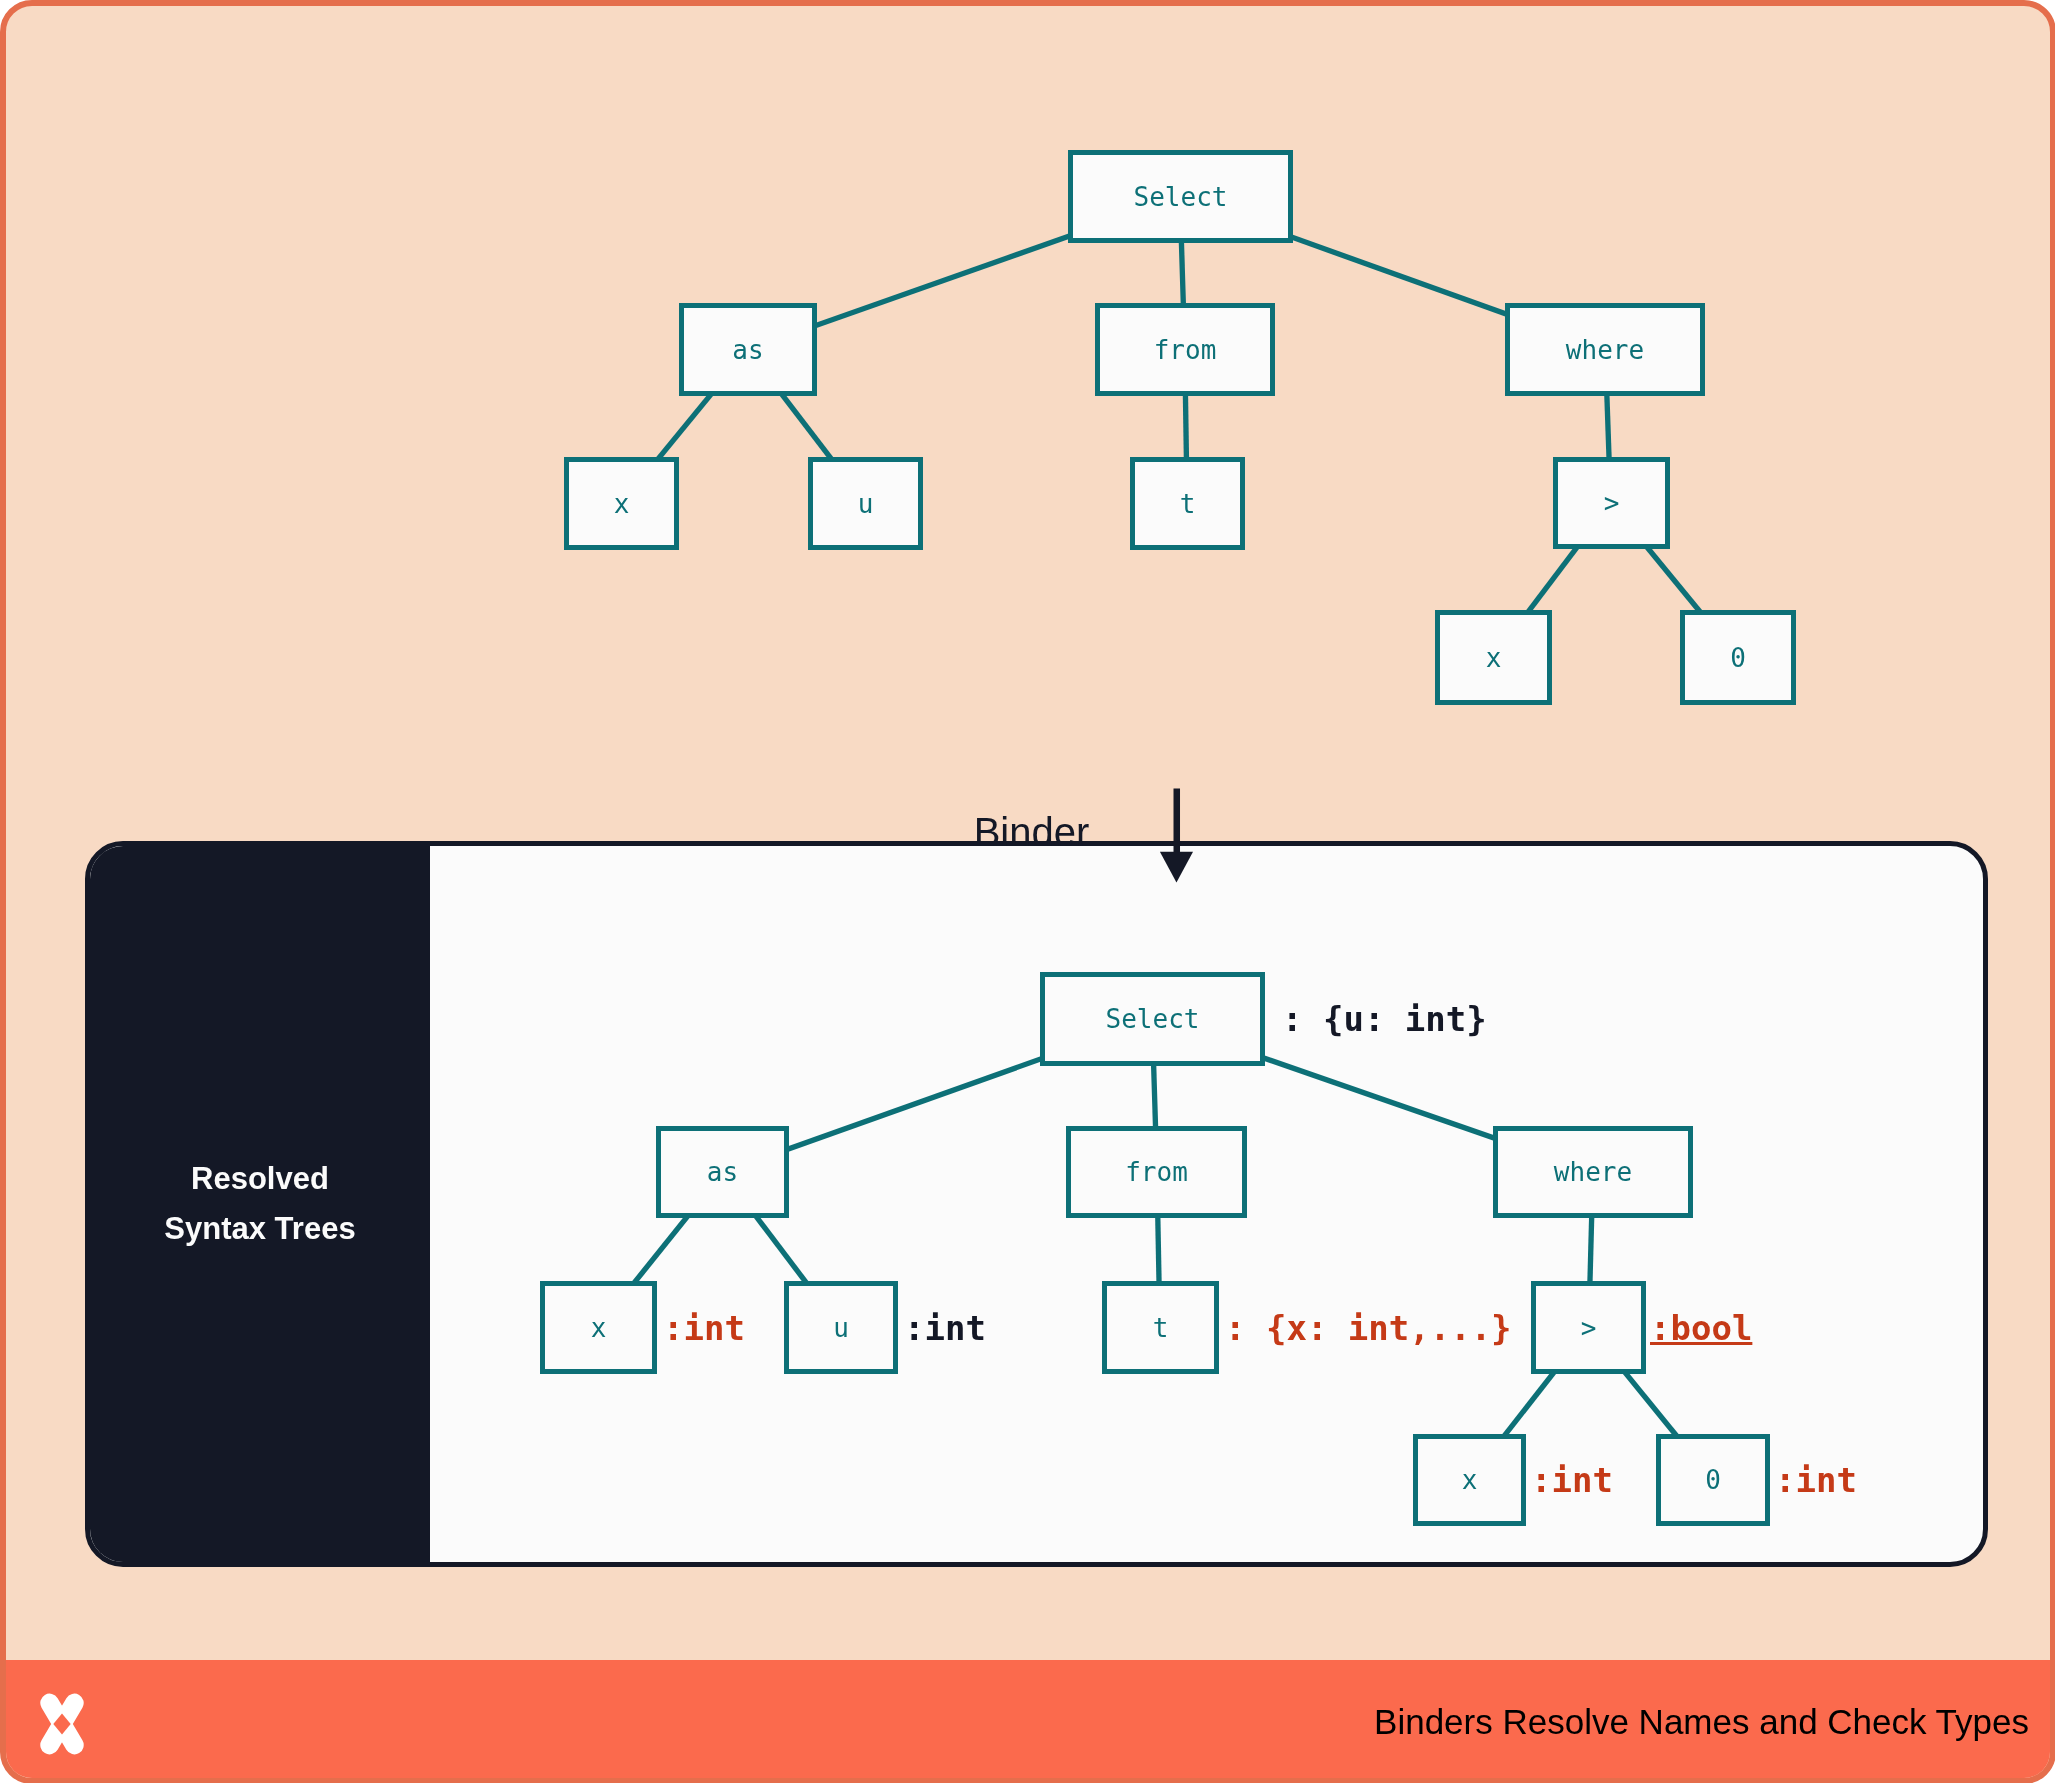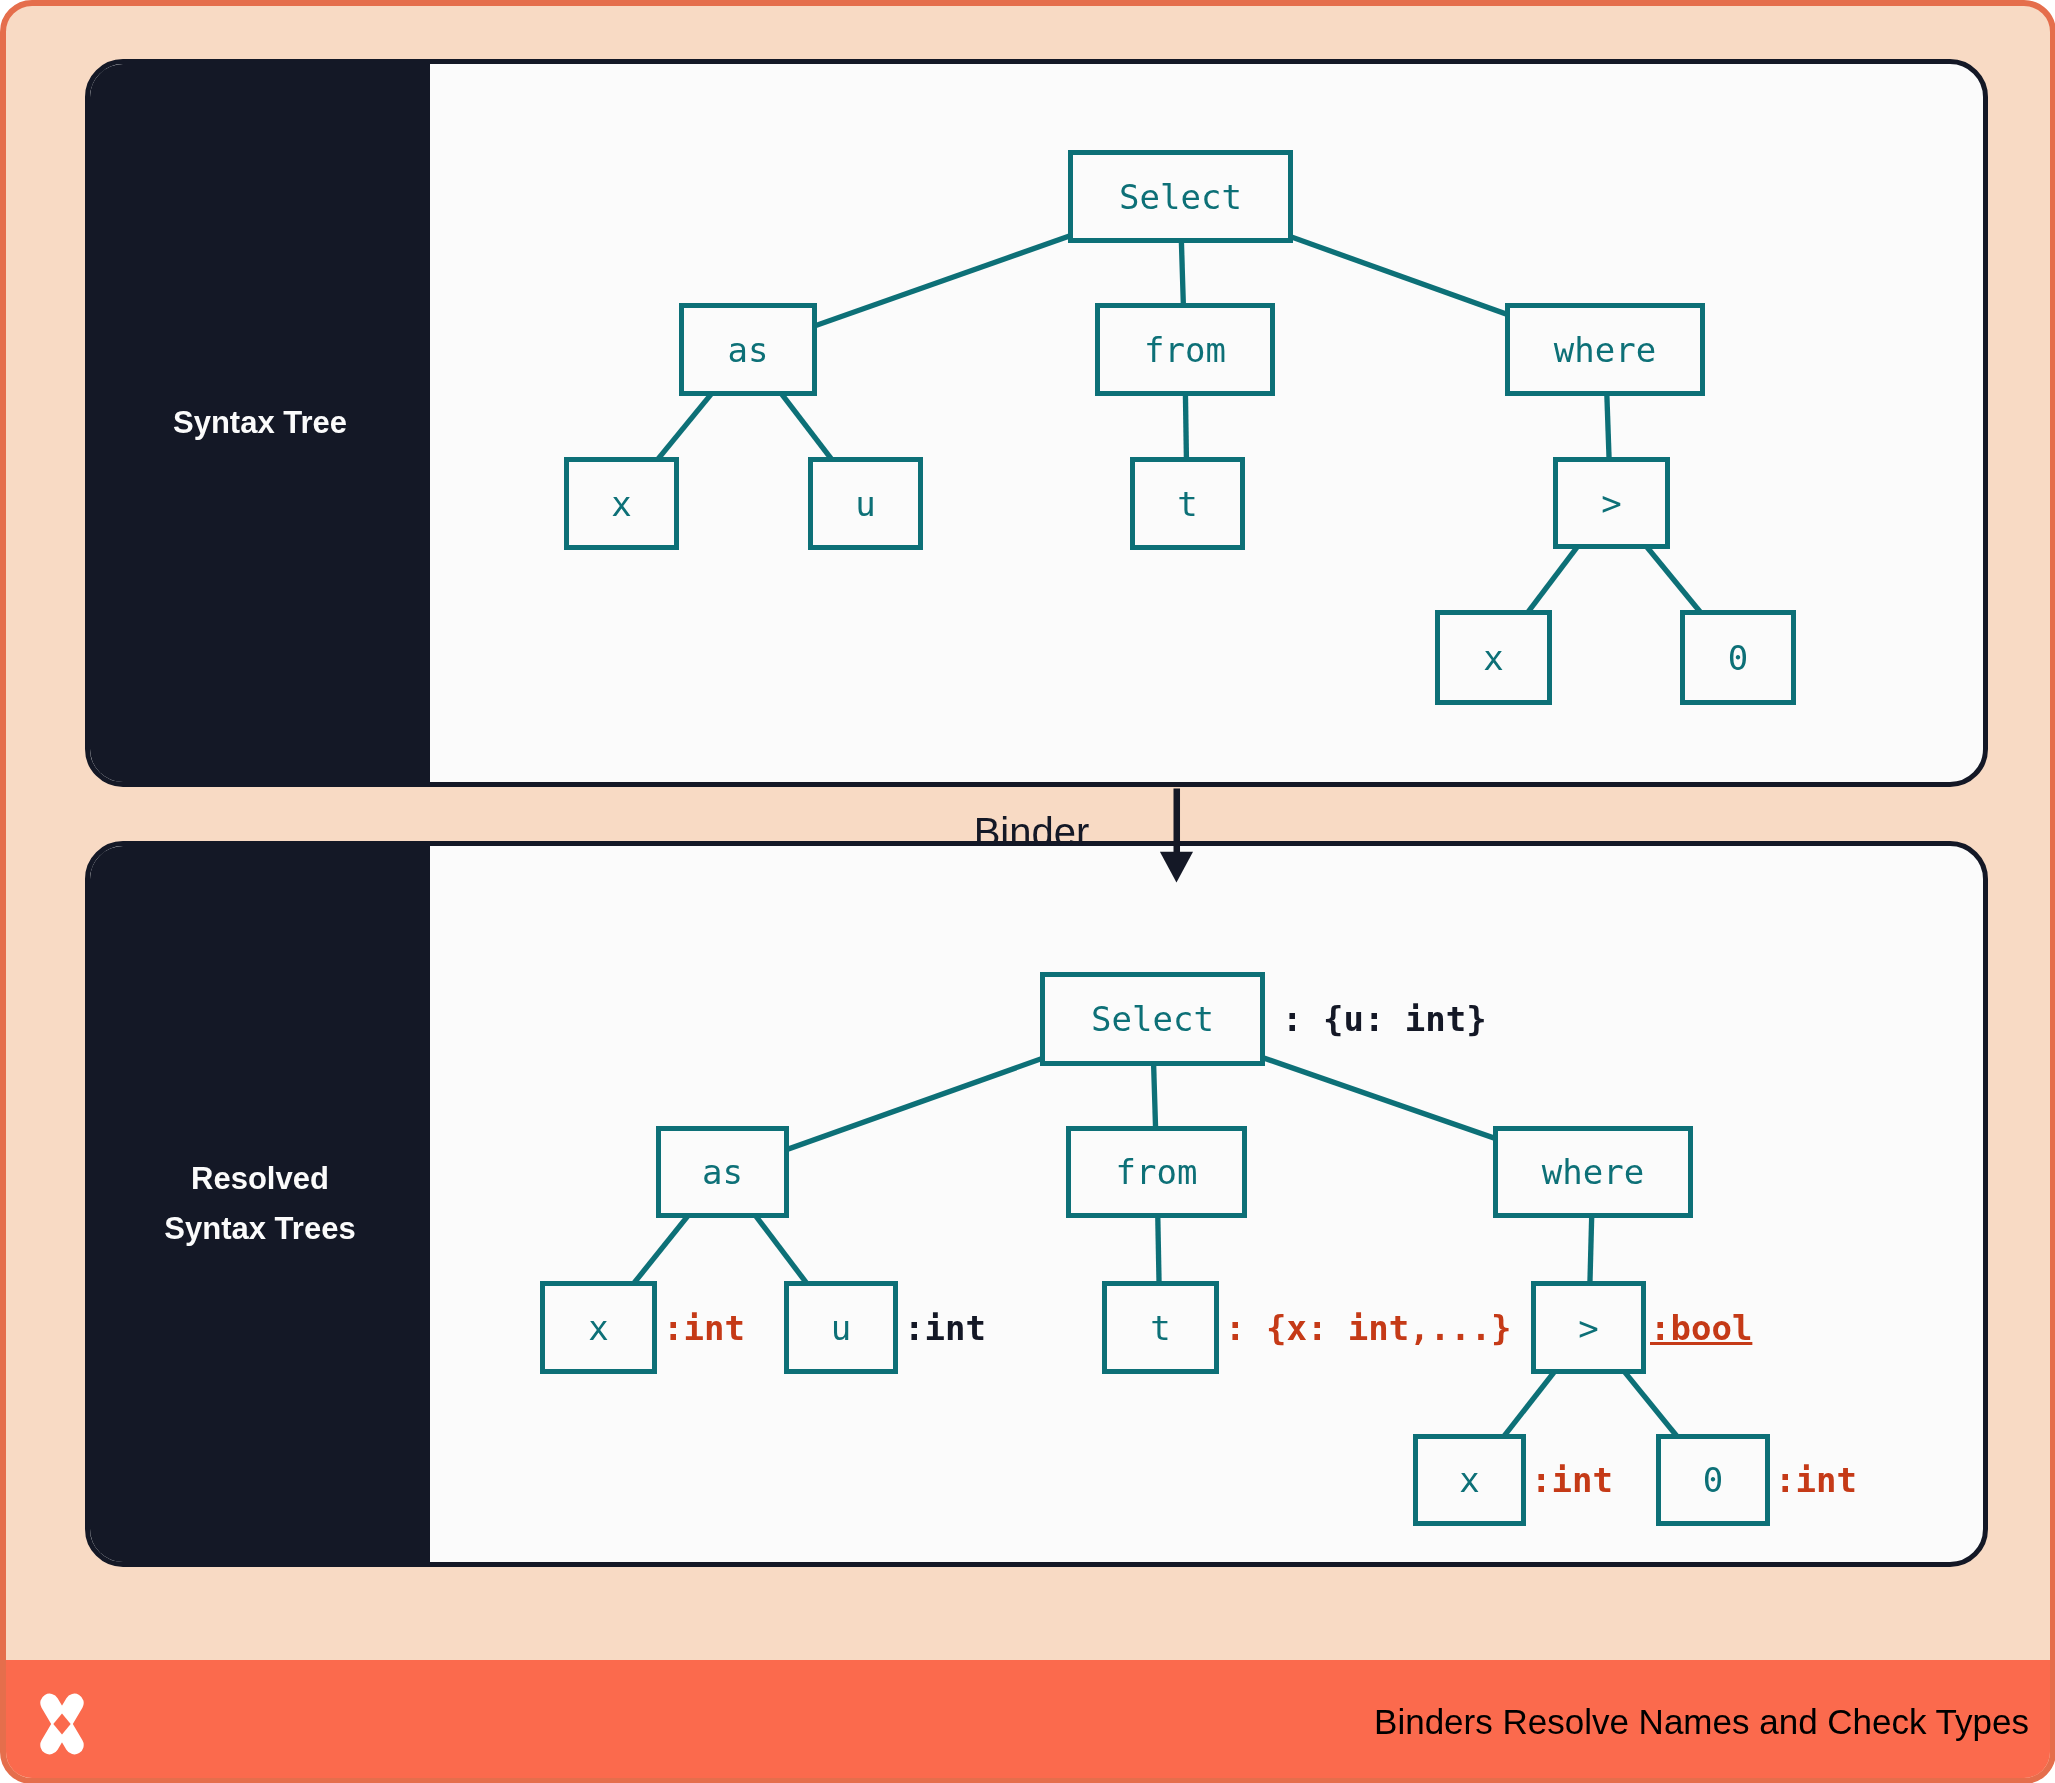--- a/index.html
+++ b/index.html
@@ -14,21 +14,21 @@
   .panel-top{top:59px;height:728px;}
   .panel-bottom{top:841px;height:726px;}
   .sidebar{position:absolute;left:0;top:0;bottom:0;width:340px;background:#141826;
            display:flex;align-items:center;justify-content:center;}
   .sidebar-label{color:#FBFBFB;font-weight:bold;font-size:31px;line-height:50px;text-align:center;}
 
   .edges{position:absolute;left:0;top:0;width:2056px;height:1784px;pointer-events:none;}
 
   .node{position:absolute;box-sizing:border-box;border:5.3px solid #0D7077;background:#FBFBFB;
         display:flex;align-items:center;justify-content:center;color:#0D7077;
-        font-family:"DejaVu Sans Mono",monospace;font-size:34px;z-index:3;}
+        font-family:"DejaVu Sans Mono",monospace;font-size:26px;z-index:3;}
 
   .ann{position:absolute;z-index:3;font-family:"DejaVu Sans Mono",monospace;font-weight:bold;
        font-size:34px;line-height:40px;white-space:pre;}
   .tone-dark{color:#141826;}
   .tone-red{color:#C53A17;}
 
   .binder-label{position:absolute;left:913px;top:815px;width:237px;text-align:center;z-index:3;
         color:#141826;font-family:Liberation Sans, sans-serif;font-size:40px;line-height:34px;}
 
   .footer-title{position:absolute;right:27px;top:1700px;z-index:4;color:#000000;
@@ -37,25 +37,20 @@
 </style>
 </head>
 <body>
 
 <div class="canvas">
 
   <div class="outer">
     <div class="footer-bar"></div>
   </div>
 
-  <div class="panel panel-top">
-    <div class="sidebar">
-      <div class="sidebar-label">Syntax Tree</div>
-    </div>
-  </div>
 
   <div class="panel panel-bottom">
     <div class="sidebar">
       <div class="sidebar-label">
         <div>Resolved</div>
         <div>Syntax Trees</div>
       </div>
     </div>
   </div>
 

